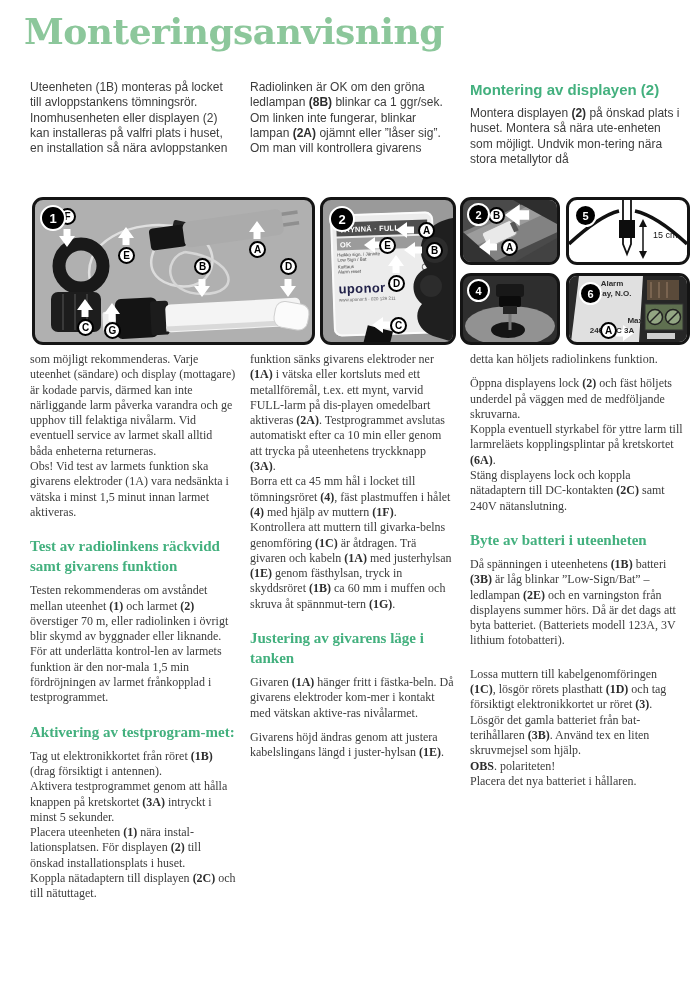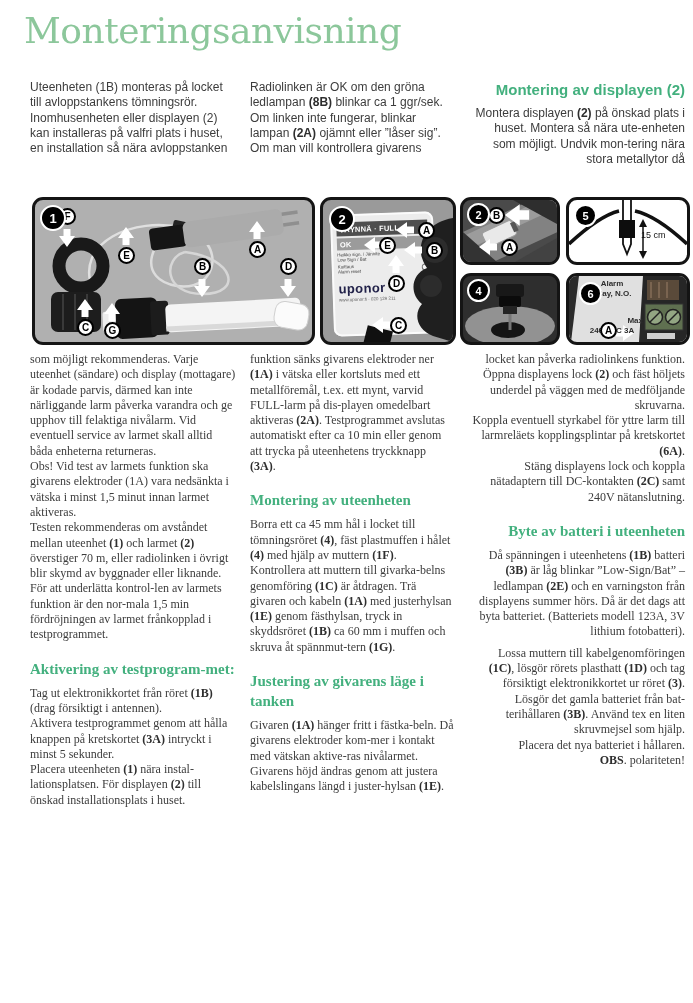--- a/index.html
+++ b/index.html
@@ -1,29 +1,29 @@
 <!DOCTYPE html>
 <html><head>
 <meta charset="utf-8">
 <style>
   html,body{margin:0;padding:0;background:#fff;}
   .page{position:relative;width:693px;height:1003px;background:#ffffff;overflow:hidden;
         font-family:"Liberation Sans",sans-serif;color:#3c3c3c;}
   .title{position:absolute;left:24px;top:10px;font-family:"DejaVu Serif",serif;
-         font-size:36px;letter-spacing:-0.5px;color:#8cc79b;font-weight:400;}
+         font-size:36px;letter-spacing:-0.5px;color:#8cc79b;font-weight:700;}
   .cols{position:absolute;left:30px;display:flex;}
   .cols.top{top:80px;}
   .cols.bottom{top:352px;font-family:Liberation Serif, serif;}
   .col{font-size:12px;line-height:15.3px;}
   .c1{width:207px;margin-right:13px;}
   .c2{width:204px;margin-right:16px;}
-  .c3{width:215px;text-align:right;}
+  .c3{width:215px;}
   p{margin:0;}
-  .gap{}
-  .gap-sm{margin-top:6px;}
+  .gap{margin-top:9px;}
+  .gap-sm{margin-top:18px;}
   h2.green{color:#43b07e;font-size:15px;line-height:20px;font-weight:bold;margin:16px 0 7px 0;}
   h2.green.first{margin-top:0;margin-bottom:6px;}
   b{font-weight:700;color:#2e2e2e;}
   
   .fig{position:absolute;border:3px solid #141414;border-radius:11px;box-sizing:border-box;overflow:hidden;}
   .fig svg{position:absolute;left:0;top:0;width:100%;height:100%;display:block;}
   .badge{position:absolute;width:22px;height:22px;background:#000;color:#fff;border:2px solid #fff;
          border-radius:50%;display:flex;align-items:center;justify-content:center;
          font-weight:bold;font-size:13px;z-index:6;box-sizing:content-box;}
   .badge.sm{width:19px;height:19px;font-size:11px;}
@@ -36,21 +36,21 @@
   .f2band1{margin:8px 6px 0 6px;background:#4f4f4f;color:#fff;font-size:7.5px;font-weight:bold;
            padding:3px 3px 2px 3px;letter-spacing:.2px;}
   .f2band2{margin:2px 6px 0 6px;background:#9b9b9b;color:#fff;font-size:7.5px;font-weight:bold;
            padding:2px 3px 1px 3px;}
   .f2row{margin:2px 6px 0 6px;display:flex;justify-content:space-between;align-items:center;}
   .f2small{font-size:4.5px;line-height:5px;color:#444;}
   .f2led{width:5px;height:5px;border:1px solid #777;border-radius:50%;background:#f6f6f6;}
   .f2brand{margin:7px 6px 0 6px;font-size:13px;font-weight:bold;color:#23234a;letter-spacing:.4px;}
   .f2web{margin:1px 6px 0 6px;font-size:4.5px;color:#666;}
   
-  .f5measure{position:absolute;left:72px;top:30px;font-size:9px;color:#111;z-index:3;}
+  .f5measure{position:absolute;left:84px;top:30px;font-size:9px;color:#111;z-index:3;}
   .f6txt{position:absolute;left:12px;top:3px;width:62px;text-align:center;font-size:8px;
          font-weight:bold;color:#2d2d2d;line-height:10px;z-index:3;}
   .f6txt .sp{margin-top:17px;text-align:right;}
 </style>
 </head>
 <body>
 
 <div class="page">
 
   <div class="title">Monteringsanvisning</div>
@@ -233,41 +233,42 @@
       <div>240V AC 3A</div>
     </div>
     <div class="badge sm" style="left:10px;top:6px;">6</div>
     <div class="lbl" style="left:31px;top:46px;">A</div>
   </div>
 
   <div class="cols bottom">
     <div class="col c1">
       <p>som möjligt rekommenderas. Varje uteenhet (sändare) och display (mottagare) är kodade parvis, därmed kan inte närliggande larm påverka varandra och ge upphov till felaktiga nivålarm. Vid eventuell service av larmet skall alltid båda enheterna returneras.</p>
       <p>Obs! Vid test av larmets funktion ska givarens elektroder (1A)  vara nedsänkta i vätska i minst 1,5 minut innan larmet aktiveras.</p>
+      <h2 class="green">Test av radiolinkens räckvidd samt givarens funktion</h2>
       <p>Testen rekommenderas om avståndet mellan uteenhet <b>(1)</b> och larmet <b>(2)</b> överstiger 70 m, eller radiolinken i övrigt blir skymd av byggnader eller liknande. För att underlätta  kontrol-len av larmets funktion är den nor-mala 1,5 min fördröjningen av larmet frånkopplad i testprogrammet.</p>
       <h2 class="green">Aktivering av testprogram-met:</h2>
       <p>Tag ut elektronikkortet från röret <b>(1B)</b> (drag försiktigt i antennen).</p>
       <p>Aktivera testprogrammet genom att hålla knappen på kretskortet <b>(3A)</b> intryckt i minst 5 sekunder.</p>
       <p>Placera uteenheten <b>(1)</b> nära instal-lationsplatsen. För displayen <b>(2)</b> till önskad installationsplats i huset.</p>
+      <p>Koppla nätadaptern till displayen <b>(2C)</b> och till nätuttaget.</p>
     </div>
     <div class="col c2">
       <p>funktion sänks givarens elektroder ner  <b>(1A)</b> i vätska eller kortsluts med ett metallföremål, t.ex. ett mynt, varvid FULL-larm på dis-playen omedelbart aktiveras <b>(2A)</b>. Testprogrammet avslutas automatiskt efter ca 10 min eller genom att trycka på uteenhetens tryckknapp <b>(3A)</b>.</p>
-      <h2 class="green">Montering av uteenheten</h2>
       <p>Borra ett ca 45 mm hål i locket till tömningsröret <b>(4)</b>, fäst plastmuffen i hålet <b>(4)</b> med hjälp av muttern <b>(1F)</b>. Kontrollera att muttern till givarka-belns genomföring <b>(1C)</b> är åtdragen. Trä givaren och kabeln <b>(1A)</b> med justerhylsan <b>(1E)</b> genom fästhylsan, tryck in skyddsröret <b>(1B)</b> ca 60 mm i muffen och skruva åt spännmut-tern <b>(1G)</b>.</p>
       <h2 class="green">Justering av givarens läge i tanken</h2>
       <p>Givaren <b>(1A)</b> hänger fritt i fästka-beln. Då givarens elektroder kom-mer i kontakt med vätskan aktive-ras nivålarmet.</p>
       <p class="gap">Givarens höjd ändras genom att justera kabelslingans längd i juster-hylsan <b>(1E)</b>.</p>
     </div>
     <div class="col c3">
-      <p>locket kan påverka radiolinkens funktion.</p>
+      <p>detta kan höljets radiolinkens funktion.</p>
       <p class="gap">Öppna displayens lock <b>(2)</b> och fäst höljets underdel på väggen med de medföljande skruvarna.</p>
       <p>Koppla eventuell styrkabel för yttre larm till larmreläets kopplingsplintar på kretskortet <b>(6A)</b>.</p>
       <p>Stäng displayens lock och koppla nätadaptern till DC-kontakten <b>(2C)</b> samt 240V nätanslutning.</p>
       <h2 class="green">Byte av batteri i uteenheten</h2>
       <p>Då spänningen i uteenhetens <b>(1B)</b> batteri <b>(3B)</b> är låg blinkar ”Low-Sign/Bat” –ledlampan <b>(2E)</b> och en varningston från displayens summer hörs. Då är det dags att byta batteriet. (Batteriets modell 123A, 3V lithium fotobatteri).</p>
       <p class="gap-sm">Lossa muttern till kabelgenomföringen <b>(1C)</b>, lösgör rörets plasthatt <b>(1D)</b> och tag försiktigt elektronikkortet ur röret <b>(3)</b>.</p>
       <p>Lösgör det gamla batteriet från bat-terihållaren <b>(3B)</b>. Använd tex en liten skruvmejsel som hjälp.</p>
+      <p><b>OBS</b>. polariteten!</p>
       <p>Placera det nya batteriet i hållaren.</p>
-      <p><b>OBS</b>. polariteten!</p>
     </div>
   </div>
 
 </div>
 
 </body></html>

